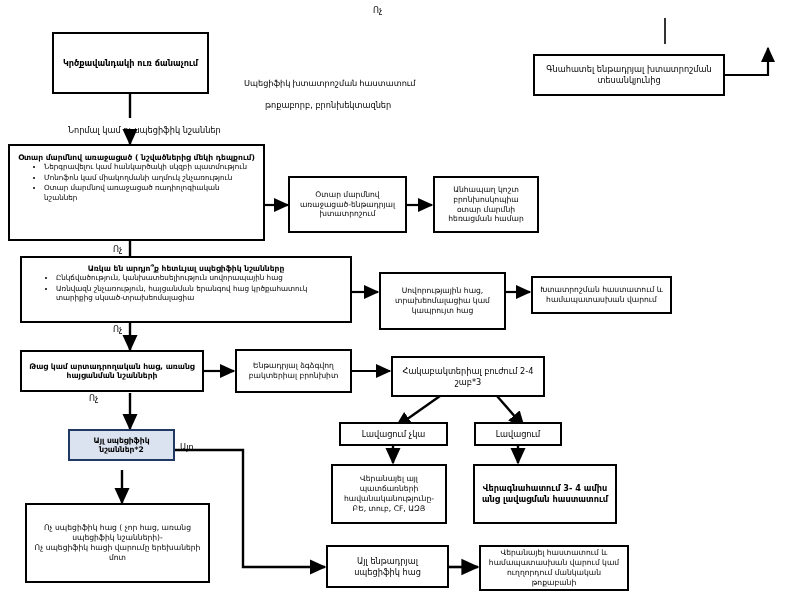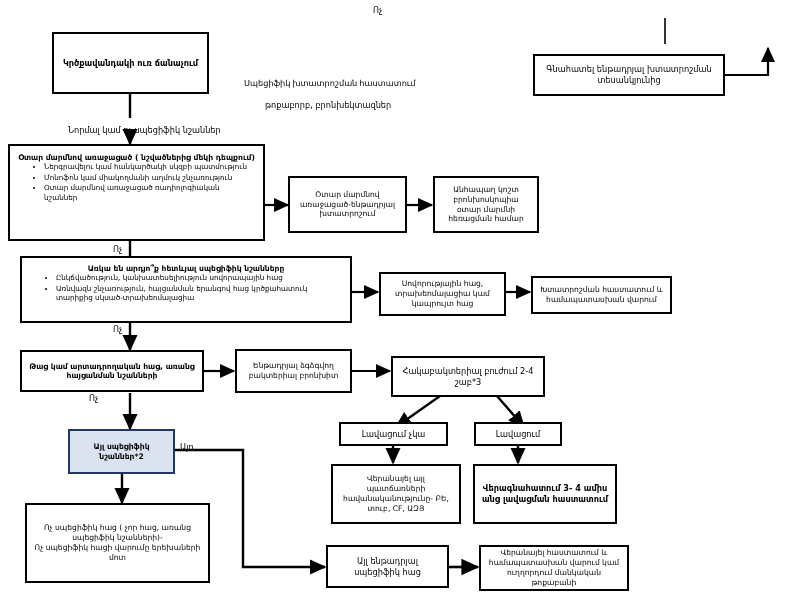--- a/index.html
+++ b/index.html
@@ -174,21 +174,21 @@
   </div>
 
   <div class="box" style="left:20px; top:256px; width:332px; height:67px; justify-content:flex-start; padding-top:6px;">
     <div class="ttl f75">Առկա են արդյո՞ք հետևյալ սպեցիֆիկ նշանները</div>
     <ul>
       <li class="f7">Ընկճվածություն, կանխատեսելիություն սովորապային հաց</li>
       <li class="f7">Առնվազն շնչառություն, հայցանման երանգով հաց կրծքահատուկ տարիքից սկսած-տրախեոմալացիա</li>
     </ul>
   </div>
 
-  <div class="box" style="left:379px; top:272px; width:127px; height:44px;">
+  <div class="box" style="left:379px; top:272px; width:127px; height:58px;">
     <div class="ctr f75">Սովորությային հաց, տրախեոմալացիա կամ կապրույտ հաց</div>
   </div>
 
   <div class="box" style="left:531px; top:276px; width:141px; height:38px;">
     <div class="ctr f75">Խտատրոշման հաստատում և համապատասխան վարում</div>
   </div>
 
   <div class="box" style="left:20px; top:350px; width:184px; height:42px;">
     <div class="ttl f75">Թաց կամ արտադրողական հաց, առանց հայցանման նշանների</div>
   </div>
@@ -202,29 +202,29 @@
   </div>
 
   <div class="box" style="left:339px; top:422px; width:109px; height:24px;">
     <div class="ctr f8">Լավացում չկա</div>
   </div>
 
   <div class="box" style="left:474px; top:422px; width:88px; height:24px;">
     <div class="ctr f8">Լավացում</div>
   </div>
 
-  <div class="box" style="left:331px; top:464px; width:130px; height:60px;">
+  <div class="box" style="left:331px; top:464px; width:116px; height:60px;">
     <div class="ctr f75">Վերանայել այլ պատճառների հավանականությունը- ԲԵ, տուբ, CF, ԱԶՅ</div>
   </div>
 
   <div class="box" style="left:473px; top:464px; width:144px; height:60px;font-weight:bold;">
     <div class="ctr f8">Վերագնահատում 3- 4 ամիս անց  լավացման հաստատում</div>
   </div>
 
-  <div class="box hl" style="left:68px; top:429px; width:107px; height:45px;">
+  <div class="box hl" style="left:68px; top:429px; width:107px; height:32px;">
     <div class="ttl f75">Այլ սպեցիֆիկ նշաններ*2</div>
   </div>
 
   <div class="box" style="left:25px; top:503px; width:185px; height:80px;">
     <div class="ctr f75">Ոչ սպեցիֆիկ հաց ( չոր հաց, առանց սպեցիֆիկ նշանների)-</div>
     <div class="ctr f75" style="">Ոչ սպեցիֆիկ հացի վարումը երեխաների մոտ</div>
   </div>
 
   <div class="box" style="left:326px; top:545px; width:123px; height:43px;">
     <div class="ctr f8">Այլ ենթադրյալ սպեցիֆիկ հաց</div>

